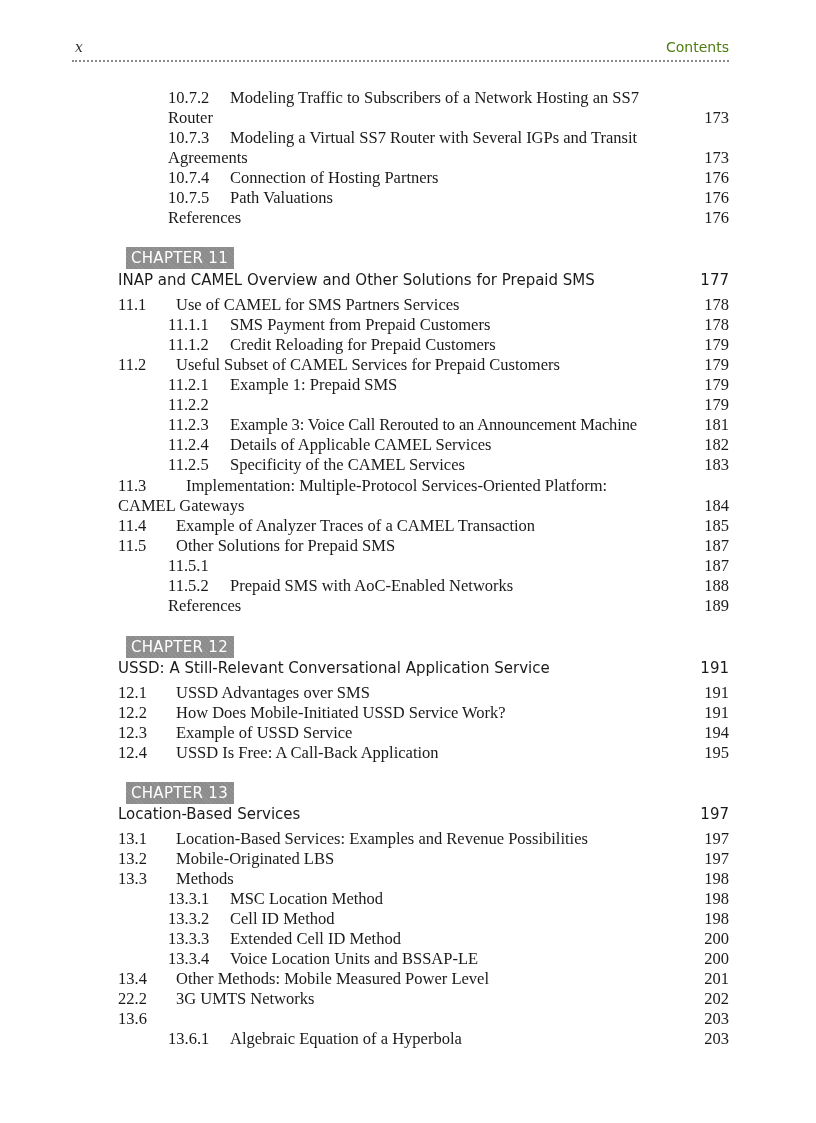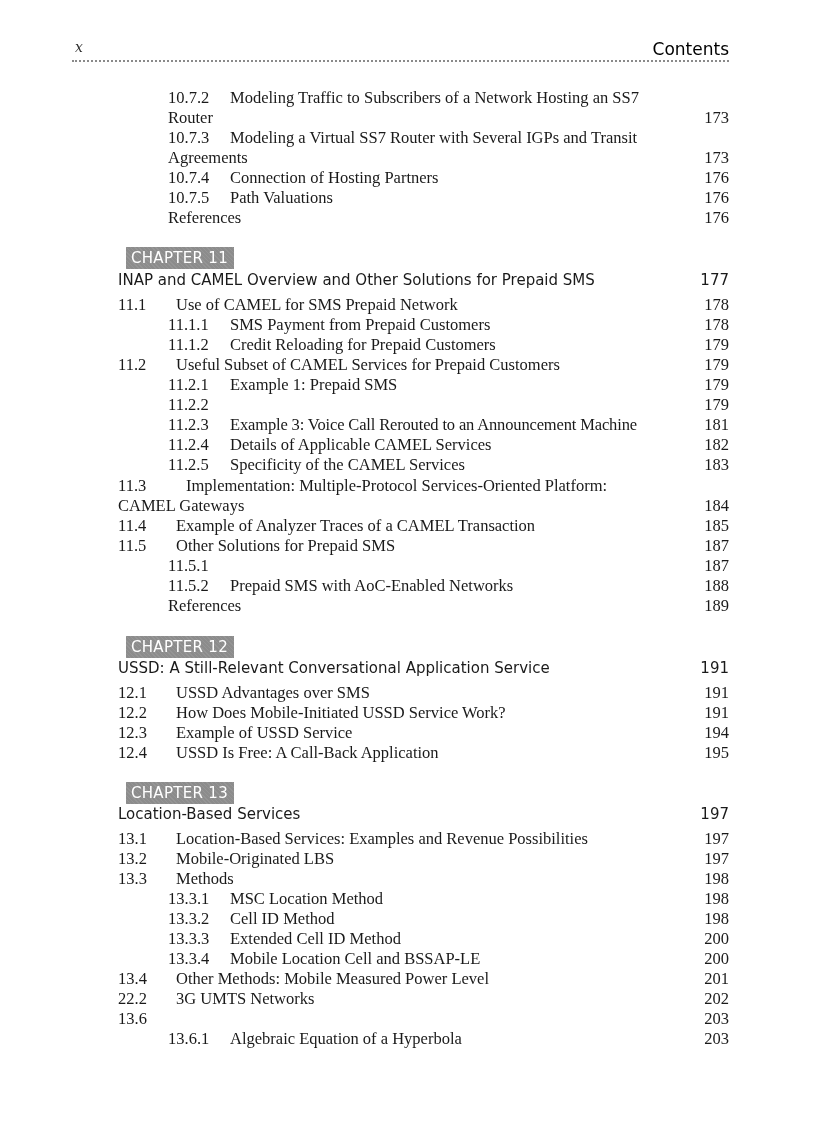--- a/index.html
+++ b/index.html
@@ -1,19 +1,19 @@
 <!DOCTYPE html>
 <html><head>
 <meta charset="utf-8">
 <style>
   html, body { margin: 0; padding: 0; background: #ffffff; }
   body { width: 816px; height: 1123px; position: relative; overflow: hidden; color: #1a1a1a; }
   .header { position: absolute; left: 72px; top: 38px; width: 657px; height: 22px; border-bottom: 2px dotted #8a8a8a; }
   .header .pnum { position: absolute; left: 3px; top: 1px; font-family: "DejaVu Serif", serif; font-style: italic; font-size: 14px; color: #333; }
-  .header .title { position: absolute; right: 0; top: 1px; font-family: "DejaVu Sans", sans-serif; font-size: 17px; color: #000000; }
+  .header .title { position: absolute; right: 0; top: 1px; font-family: "DejaVu Sans", sans-serif; font-size: 14px; color: #4d7c0f; }
   .toc { position: absolute; left: 118px; top: 0; width: 611px; }
   .row { position: absolute; left: 0; width: 611px; height: 20px; font-family: "Liberation Serif", serif; font-size: 16.5px; line-height: 20px; white-space: nowrap; }
   .row .num { position: absolute; }
   .row .txt { position: absolute; }
   .row .pg { position: absolute; right: 0; }
   .chap-badge { position: absolute; left: 8px; height: 22px; background: #8c8c8c; color: #ffffff; font-family: "DejaVu Sans", sans-serif; font-size: 15px; line-height: 22px; padding: 0 6px 0 5px; letter-spacing: 0.3px; background-image: repeating-linear-gradient(45deg, rgba(255,255,255,0.08) 0 1px, rgba(0,0,0,0) 1px 3px); }
   .chap-title { position: absolute; left: 0; width: 611px; height: 22px; font-family: "DejaVu Sans", sans-serif; font-size: 15px; line-height: 22px; white-space: nowrap; }
   .chap-title .pg { position: absolute; right: 0; }
 </style>
 </head>
@@ -58,21 +58,21 @@
   </div>
 
   <div class="chap-badge" style="top:247px">CHAPTER 11</div>
   <div class="chap-title" style="top:269px">
     <span>INAP and CAMEL Overview and Other Solutions for Prepaid SMS</span>
     <span class="pg">177</span>
   </div>
 
   <div class="row" style="top:295px">
     <span class="num" style="left:0">11.1</span>
-    <span class="txt" style="left:58px">Use of CAMEL for SMS Prepaid Network</span>
+    <span class="txt" style="left:58px">Use of CAMEL for SMS Partners Services</span>
     <span class="pg">178</span>
   </div>
   <div class="row" style="top:315px">
     <span class="num" style="left:50px">11.1.1</span>
     <span class="txt" style="left:112px">SMS Payment from Prepaid Customers</span>
     <span class="pg">178</span>
   </div>
   <div class="row" style="top:335px">
     <span class="num" style="left:50px">11.1.2</span>
     <span class="txt" style="left:112px">Credit Reloading for Prepaid Customers</span>
@@ -195,21 +195,21 @@
     <span class="txt" style="left:112px">Cell ID Method</span>
     <span class="pg">198</span>
   </div>
   <div class="row" style="top:929px">
     <span class="num" style="left:50px">13.3.3</span>
     <span class="txt" style="left:112px">Extended Cell ID Method</span>
     <span class="pg">200</span>
   </div>
   <div class="row" style="top:949px">
     <span class="num" style="left:50px">13.3.4</span>
-    <span class="txt" style="left:112px">Mobile Location Cell and BSSAP-LE</span>
+    <span class="txt" style="left:112px">Voice Location Units and BSSAP-LE</span>
     <span class="pg">200</span>
   </div>
   <div class="row" style="top:969px">
     <span class="num" style="left:0">13.4</span>
     <span class="txt" style="left:58px">Other Methods: Mobile Measured Power Level</span>
     <span class="pg">201</span>
   </div>
   <div class="row" style="top:989px">
     <span class="num" style="left:0">22.2</span>
     <span class="txt" style="left:58px">3G UMTS Networks</span>

